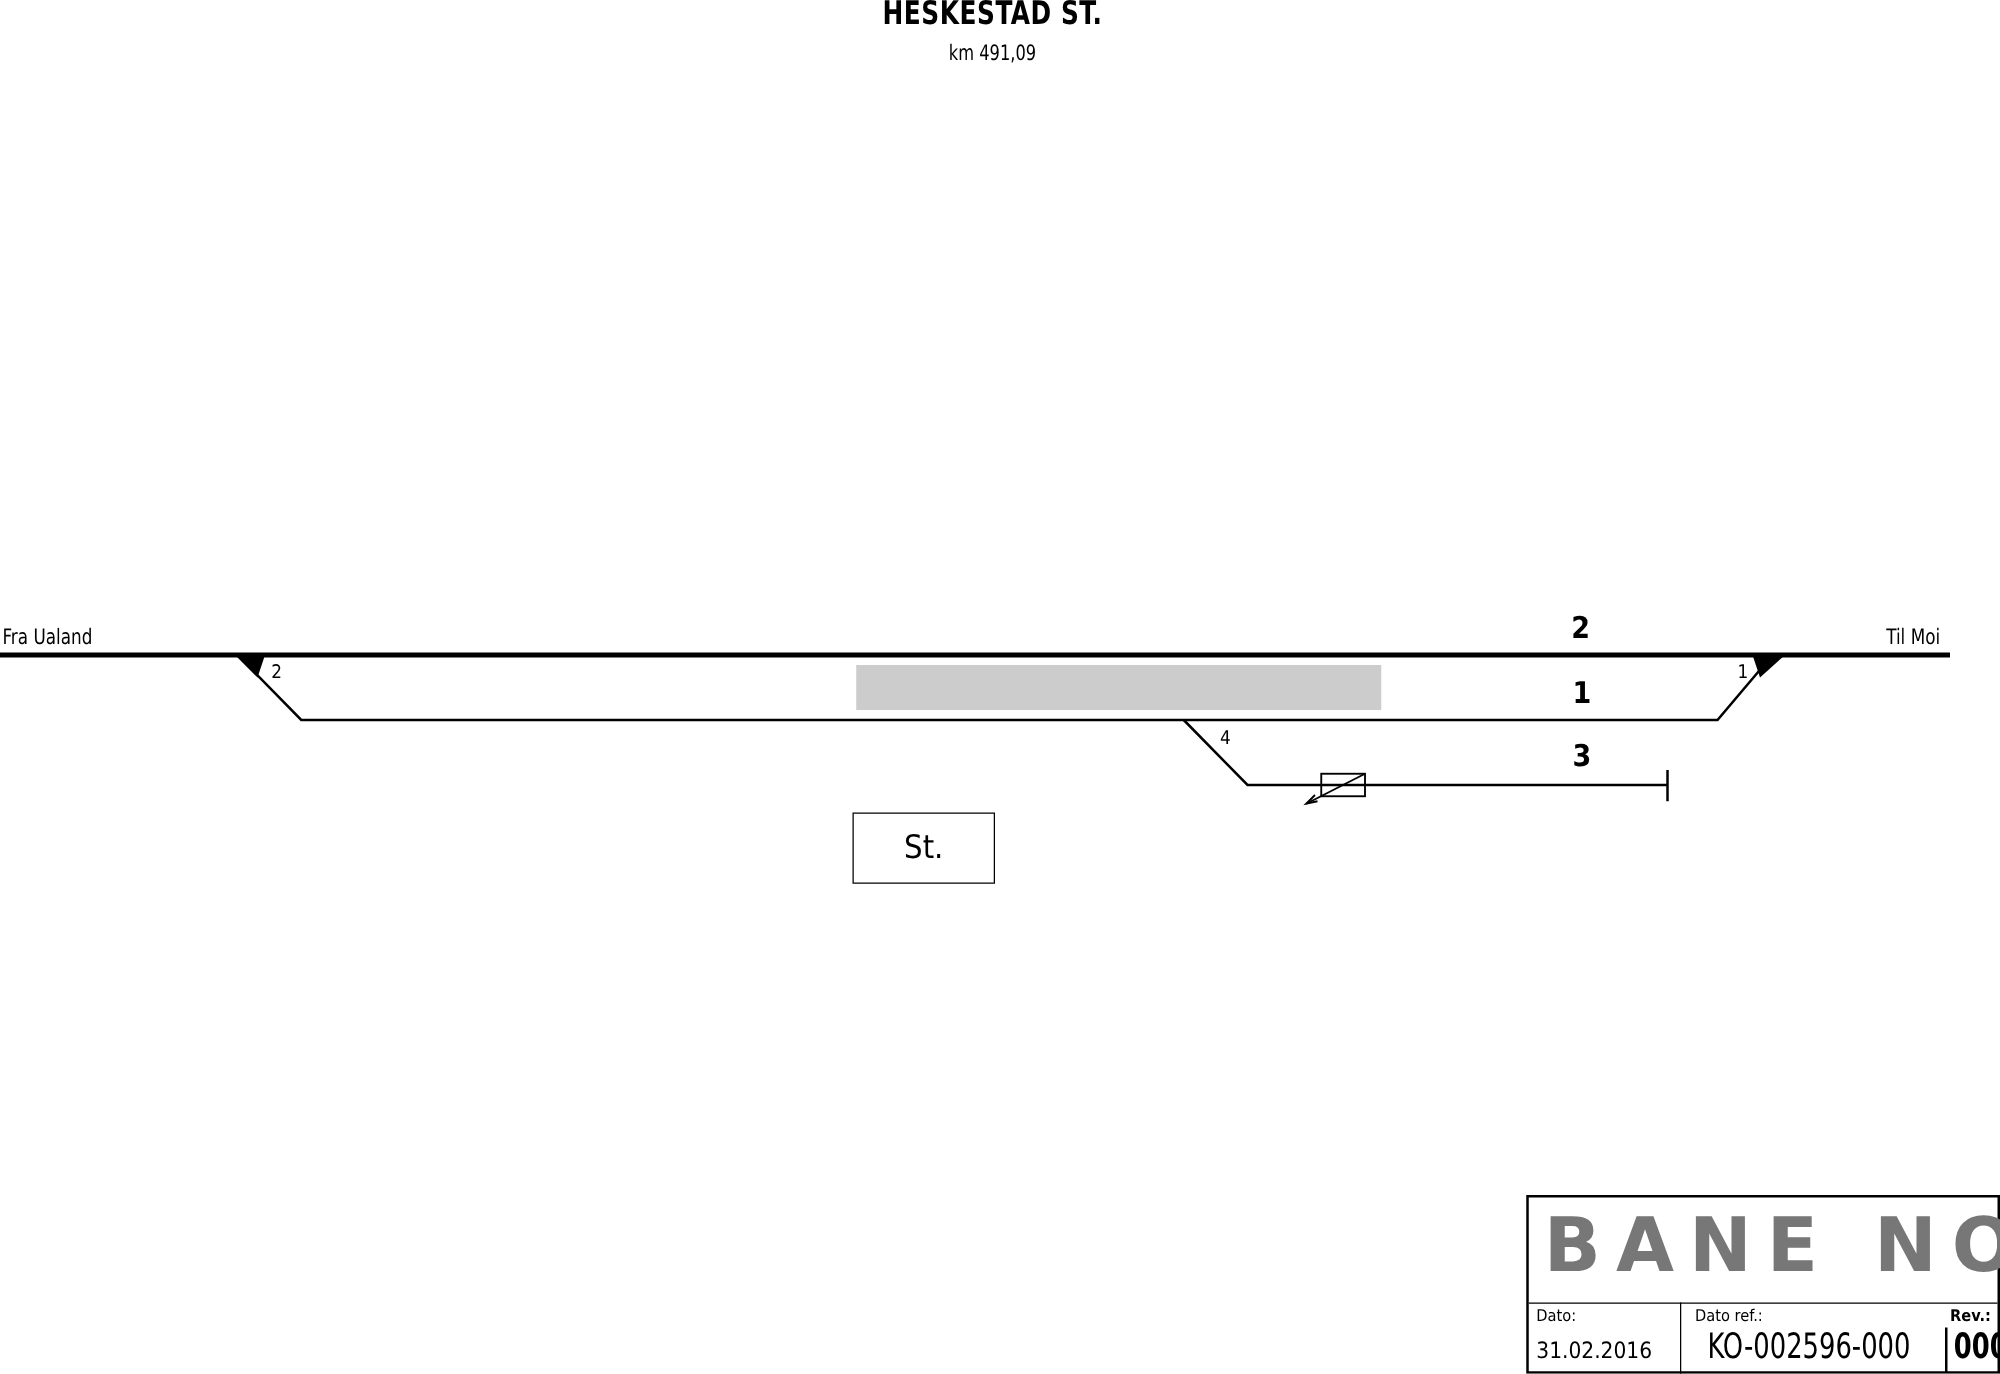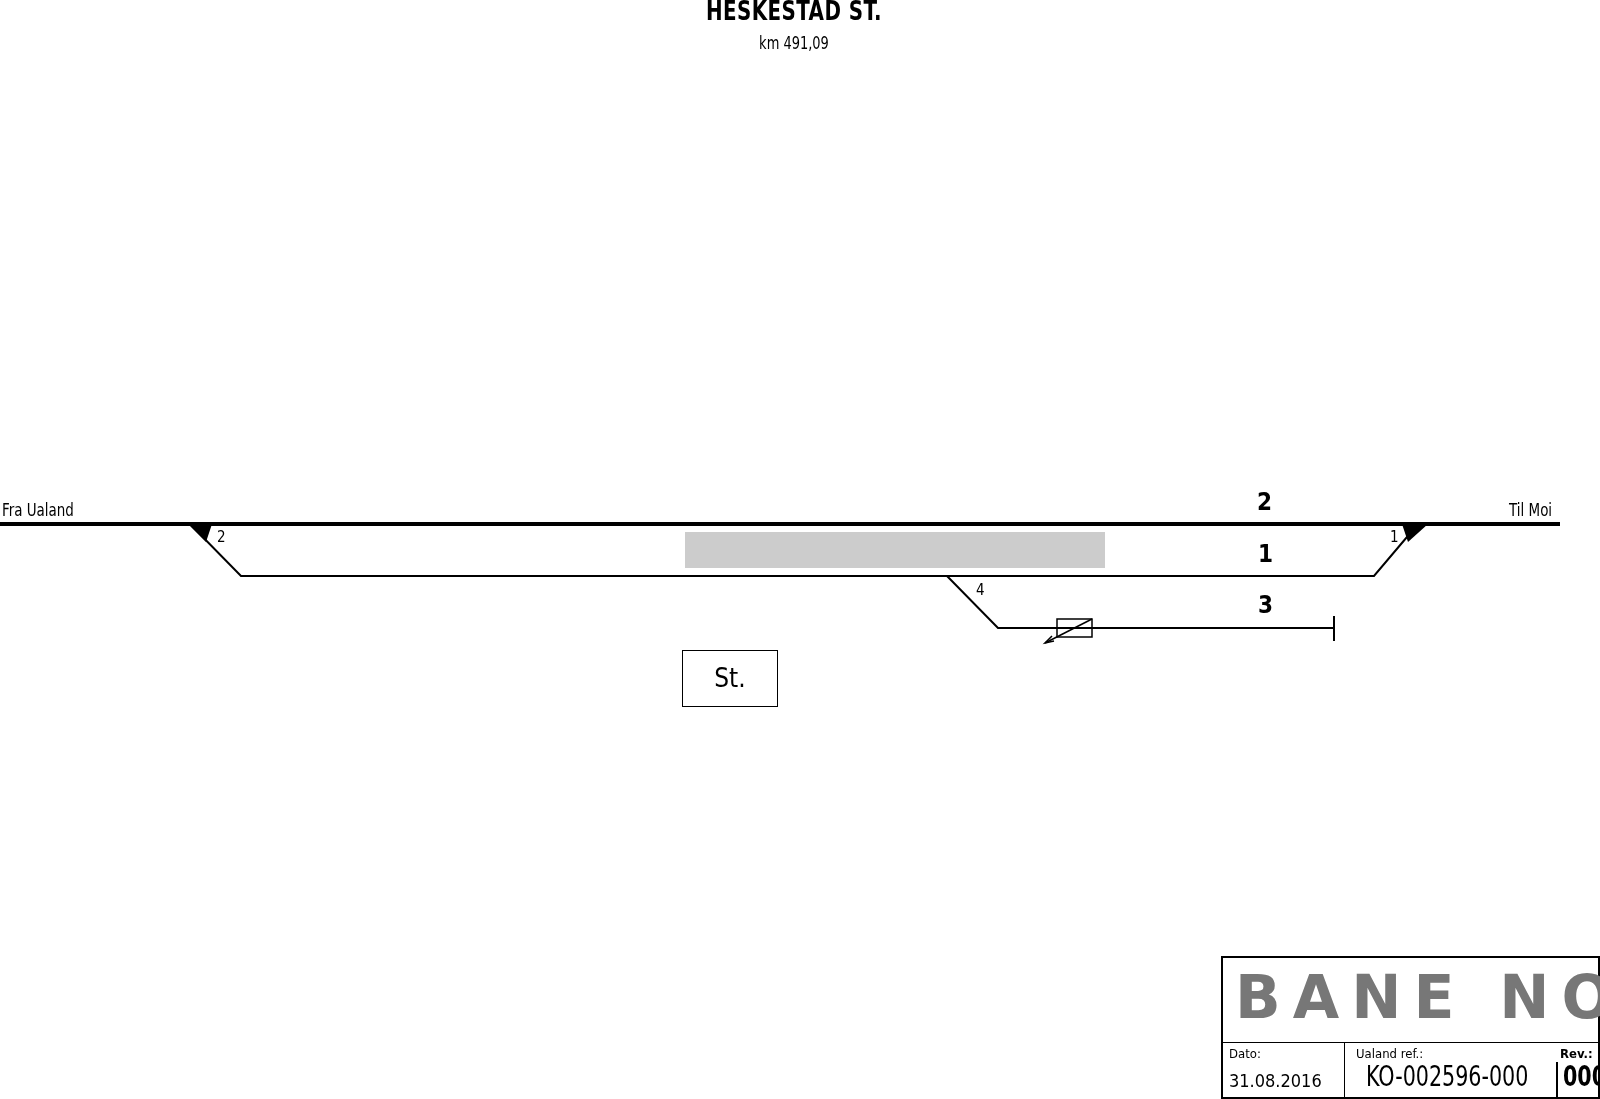--- a/index.html
+++ b/index.html
@@ -4,21 +4,21 @@
 <style>
   html,body{margin:0;padding:0;background:#fff;}
   body{width:1600px;height:1099px;position:relative;overflow:hidden;font-family:"DejaVu Sans Condensed","DejaVu Sans",sans-serif;color:#000;}
   .abs{position:absolute;white-space:nowrap;}
   .title{left:0;width:1588px;top:-4px;text-align:center;font-size:26px;font-weight:bold;letter-spacing:0.5px;transform:scaleX(0.85);transform-origin:794px 0;}
   .km{left:0;width:1588px;top:33px;text-align:center;font-size:17px;transform:scaleX(0.85);transform-origin:794px 0;}
   svg.diagram{position:absolute;left:0;top:0;}
   .lbl{font-size:17px;transform:scaleX(0.88);transform-origin:0 0;}
   .trk{font-size:24px;font-weight:bold;}
   .sw{font-size:15px;}
-  .st-box{left:682px;top:650px;width:96px;height:57px;border:1.5px solid #000;box-sizing:border-box;text-align:center;line-height:54px;font-size:26px;font-weight:300;}
+  .st-box{left:682px;top:650px;width:114px;height:57px;border:1.5px solid #000;box-sizing:border-box;text-align:center;line-height:54px;font-size:26px;font-weight:300;}
   .tb{left:1221px;top:956px;width:379px;height:143px;border:2px solid #000;box-sizing:border-box;}
   .tb-logo{position:absolute;left:0;top:0;width:100%;height:84px;border-bottom:1.5px solid #000;}
   .tb-row{position:absolute;left:0;top:84px;width:100%;height:57px;}
   .cell{position:absolute;top:0;height:100%;box-sizing:border-box;}
   .c1{left:0;width:122px;border-right:1.5px solid #000;}
   .c2{left:122px;width:213px;}
   .c3{left:335px;width:42px;font-weight:bold;}
   .small{position:absolute;top:4px;font-size:13px;}
   .big{position:absolute;font-size:28px;transform:scaleX(0.82);transform-origin:0 0;}
   .logo-text{position:absolute;left:12px;top:4px;font-size:60px;font-weight:bold;color:#777;letter-spacing:12px;font-family:"DejaVu Sans",sans-serif;}
@@ -60,24 +60,24 @@
 
 <div class="abs st-box">St.</div>
 
 <div class="abs tb">
   <div class="tb-logo">
     <div class="logo-text">BANE NOR</div>
   </div>
   <div class="tb-row">
     <div class="cell c1">
       <div class="small" style="left:6px;">Dato:</div>
-      <div class="abs" style="left:6px;top:28px;font-size:18px;">31.08.2016</div>
+      <div class="abs" style="left:6px;top:28px;font-size:18px;">31.02.2016</div>
     </div>
     <div class="cell c2">
-      <div class="small" style="left:11px;">Ualand ref.:</div>
+      <div class="small" style="left:11px;">Dato ref.:</div>
       <div class="big" style="left:21px;top:18px;">KO-002596-000</div>
       <div style="position:absolute;right:0;top:20px;width:2px;height:36px;background:#000;"></div>
     </div>
     <div class="cell c3">
       <div class="small" style="left:2px;">Rev.:</div>
       <div class="big" style="left:5px;top:18px;">000</div>
     </div>
   </div>
 </div>
 

